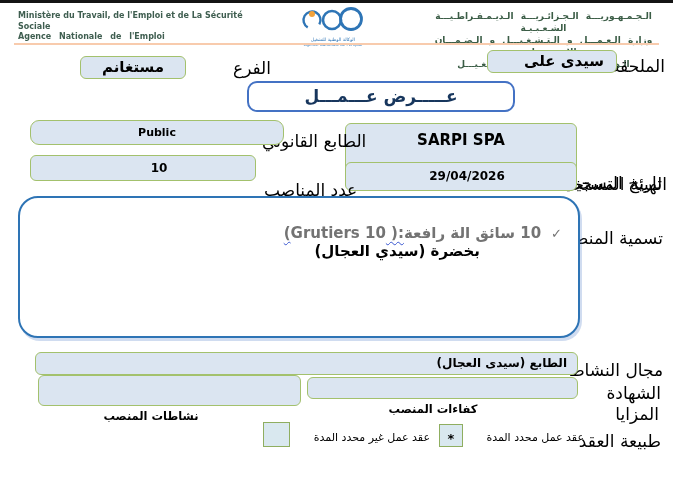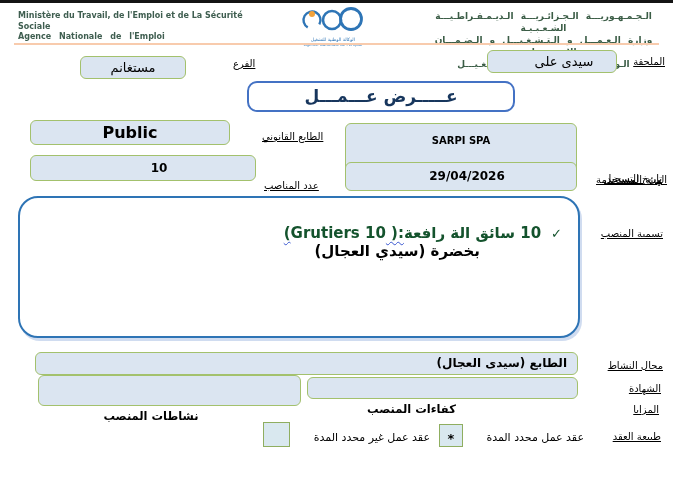--- a/index.html
+++ b/index.html
@@ -14,64 +14,64 @@
   .hdr-fr .sp{word-spacing:5px;}
   .hdr-ar{position:absolute;right:12px;top:7px;width:235px;direction:rtl;
     font-size:9px;font-weight:bold;color:#3b5d46;line-height:12px;
     text-align:center;word-spacing:4px;}
   .logo{position:absolute;left:288px;top:4px;width:90px;text-align:center;}
   .logo-cap{font-size:4.5px;color:#2e75b6;line-height:5px;direction:rtl;}
   .logo-cap2{font-size:4px;color:#2e75b6;line-height:5px;}
   .hdr-rule{position:absolute;left:14px;top:40px;width:645px;height:2px;
     background:#f8cbad;}
   
-  .lbl{position:absolute;font-size:10px;color:#000;direction:rtl;white-space:nowrap;text-decoration:underline;}
+  .lbl{position:absolute;font-size:17px;color:#000;direction:rtl;white-space:nowrap;}
   .fbox{position:absolute;background:#dbe5f1;border:1px solid #a3c16d;
     border-radius:6px;box-sizing:border-box;text-align:center;overflow:hidden;}
-  .val{font-size:13px;color:#000;}
+  .val{font-size:15px;color:#000;font-weight:bold;}
   .bold{font-weight:bold;}
   
   .annex-label{right:8px;top:53px;text-align:center;}
   .annex-box{left:487px;top:47px;width:130px;height:23px;line-height:21px;padding-left:24px;}
   .branch-label{left:233px;top:55px;}
   .branch-box{left:80px;top:53px;width:106px;height:23px;line-height:21px;}
   
   .title-box{position:absolute;left:215px;top:78px;width:268px;height:31px;
     background:#fff;border:2px solid #4472c4;border-radius:10px;box-sizing:border-box;
     text-align:center;line-height:27px;font-size:17px;font-weight:bold;color:#17365d;
     direction:rtl;margin-left:32px;}
   
   .employer-label{right:6px;top:131px;margin-top:40px;}
-  .employer-box{left:345px;top:120px;width:232px;height:50px;line-height:33px;font-size:10px;}
+  .employer-box{left:345px;top:120px;width:232px;height:50px;line-height:33px;font-size:15px;}
   .legal-label{left:262px;top:128px;}
-  .legal-box{left:30px;top:117px;width:200px;height:25px;line-height:23px;font-size:16px;}
+  .legal-box{left:30px;top:117px;width:254px;height:25px;line-height:23px;font-size:11px;border-radius:9px;}
   .date-label{right:11px;top:170px;}
   .date-box{left:345px;top:159px;width:232px;height:29px;line-height:27px;font-size:12px;padding-left:12px;}
   .count-label{left:264px;top:177px;}
   .count-box{left:30px;top:152px;width:226px;height:26px;line-height:24px;font-size:12px;padding-left:32px;}
   
   .pos-label{right:10px;top:225px;}
   .pos-box{position:absolute;left:18px;top:193px;width:562px;height:142px;
     background:#fff;border:2px solid #2e74b5;border-radius:20px;box-sizing:border-box;
     box-shadow:2px 3px 0 rgba(68,114,196,0.25);direction:rtl;padding-top:26px;}
-  .pos-line1{text-align:right;padding-right:16px;font-size:15px;font-weight:bold;color:#14532d;}
+  .pos-line1{text-align:right;padding-right:16px;font-size:15px;font-weight:bold;color:#737373;}
   .pos-check{display:inline-block;margin-left:10px;font-size:13px;}
   .pos-line2{text-align:right;padding-right:98px;
     font-size:15px;font-weight:bold;color:#000;}
   .sq{text-decoration:underline;text-decoration-style:wavy;
     text-decoration-color:#3a57d0;text-decoration-thickness:1px;text-underline-offset:3px;}
   
   .activity-label{right:10px;top:357px;}
   .activity-box{left:35px;top:349px;width:543px;height:23px;direction:rtl;
     text-align:right;padding-right:10px;line-height:21px;font-size:12px;}
   .cert-label{right:12px;top:380px;}
   .cert-box-r{left:307px;top:374px;width:271px;height:22px;}
   .cert-box-l{left:38px;top:372px;width:263px;height:31px;}
   .benefits-label{right:14px;top:401px;}
-  .skills-heading{position:absolute;left:367px;top:399px;width:132px;text-align:left;
+  .skills-heading{position:absolute;left:367px;top:399px;width:132px;text-align:center;
     font-size:11.5px;font-weight:bold;direction:rtl;}
   .activities-heading{position:absolute;left:85px;top:406px;width:132px;text-align:center;
     font-size:11.5px;font-weight:bold;direction:rtl;}
   .contract-label{right:12px;top:428px;}
   .fixed-label{position:absolute;left:468px;top:428px;width:116px;direction:rtl;
     text-align:right;font-size:11px;white-space:nowrap;}
   .chk{position:absolute;background:#d9e8ef;border:1px solid #8fae60;box-sizing:border-box;
     text-align:center;font-size:13px;font-weight:bold;}
   .chk1{left:439px;top:421px;width:24px;height:23px;line-height:28px;}
   .open-label{position:absolute;left:296px;top:428px;width:134px;direction:rtl;

